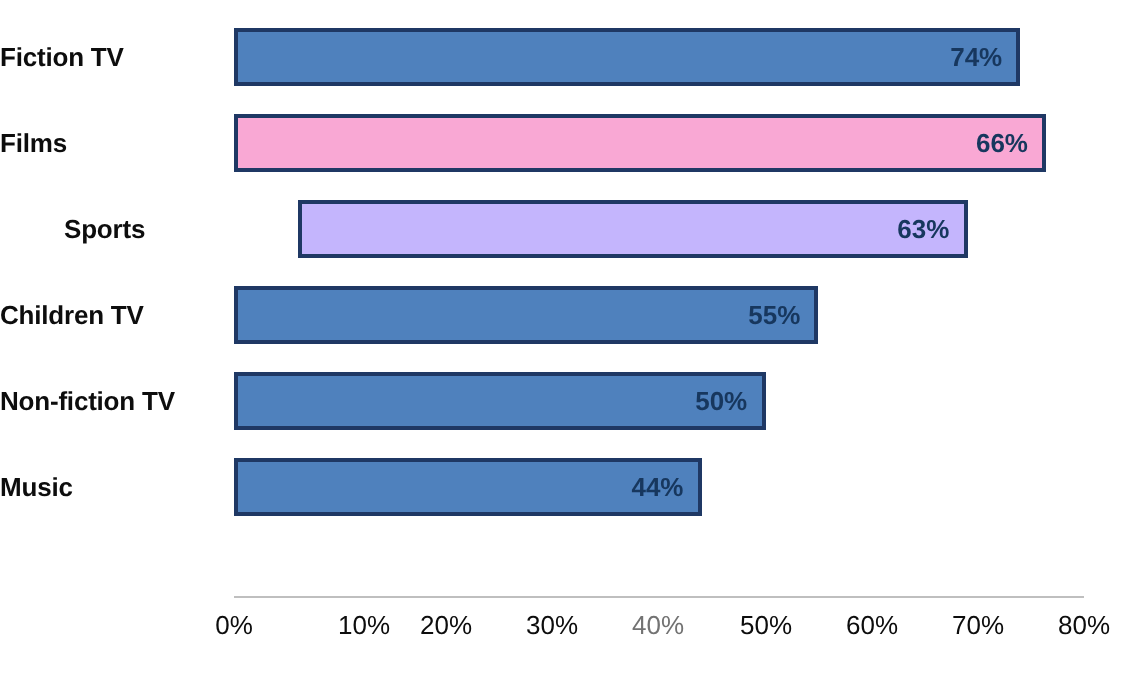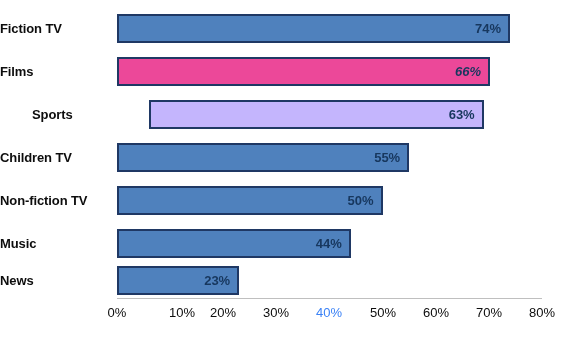--- a/index.html
+++ b/index.html
@@ -118,21 +118,21 @@
 
     <div class="bar-row" style="top:14px;">
       <div class="cat-label" style="color: rgb(13, 13, 13);">Fiction TV</div>
       <div class="bar" style="width: 393.125px; background: rgb(79, 129, 189); border-color: rgb(31, 56, 100);">
         <span class="bar-value" style="color: rgb(23, 55, 94);">74%</span>
       </div>
     </div>
 
     <div class="bar-row" style="top:57px;">
       <div class="cat-label" style="color: rgb(13, 13, 13);">Films</div>
-      <div class="bar" style="width: 373px; background: #ec4899; border-color: rgb(31, 56, 100); font-style: italic;">
+      <div class="bar" style="width: 406px; background: #f9a8d4; border-color: rgb(31, 56, 100);">
         <span class="bar-value" style="color: rgb(23, 55, 94);">66%</span>
       </div>
     </div>
 
     <div class="bar-row" style="top:100px;margin-left:32px;">
       <div class="cat-label" style="color: rgb(13, 13, 13);">Sports</div>
       <div class="bar" style="width: 334.688px; background: #c4b5fd; border-color: rgb(31, 56, 100);">
         <span class="bar-value" style="color: rgb(23, 55, 94);">63%</span>
       </div>
     </div>
@@ -151,36 +151,30 @@
       </div>
     </div>
 
     <div class="bar-row" style="top:229px;">
       <div class="cat-label" style="color: rgb(13, 13, 13);">Music</div>
       <div class="bar" style="width: 233.75px; background: rgb(79, 129, 189); border-color: rgb(31, 56, 100); padding-left: 24px;">
         <span class="bar-value" style="color: rgb(23, 55, 94);">44%</span>
       </div>
     </div>
 
-    <div class="bar-row" style="top:266px;">
-      <div class="cat-label" style="color: rgb(13, 13, 13);">News</div>
-      <div class="bar" style="width: 122.188px; background: rgb(79, 129, 189); border-color: rgb(31, 56, 100);">
-        <span class="bar-value" style="color: rgb(23, 55, 94);">23%</span>
-      </div>
-    </div>
 
   </div>
 
   <div class="axis-line" style="background: rgb(191, 191, 191);"></div>
 
   <div class="tick-labels">
     <div class="tick-label" style="left: 117px; color: rgb(13, 13, 13);">0%</div>
     <div class="tick-label" style="left: 182px; color: rgb(13, 13, 13);">10%</div>
     <div class="tick-label" style="left: 223px; color: rgb(13, 13, 13);">20%</div>
     <div class="tick-label" style="left: 276px; color: rgb(13, 13, 13);">30%</div>
-    <div class="tick-label" style="left: 329px; color: #3b82f6; text-align: center;">40%</div>
+    <div class="tick-label" style="left: 329px; color: #737373; text-align: center;">40%</div>
     <div class="tick-label" style="left: 383px; color: rgb(13, 13, 13);">50%</div>
     <div class="tick-label" style="left: 436px; color: rgb(13, 13, 13);">60%</div>
     <div class="tick-label" style="left: 489px; color: rgb(13, 13, 13);">70%</div>
     <div class="tick-label" style="left: 542px; color: rgb(13, 13, 13);">80%</div>
   </div>
 
 </div>
 
 </body></html>

